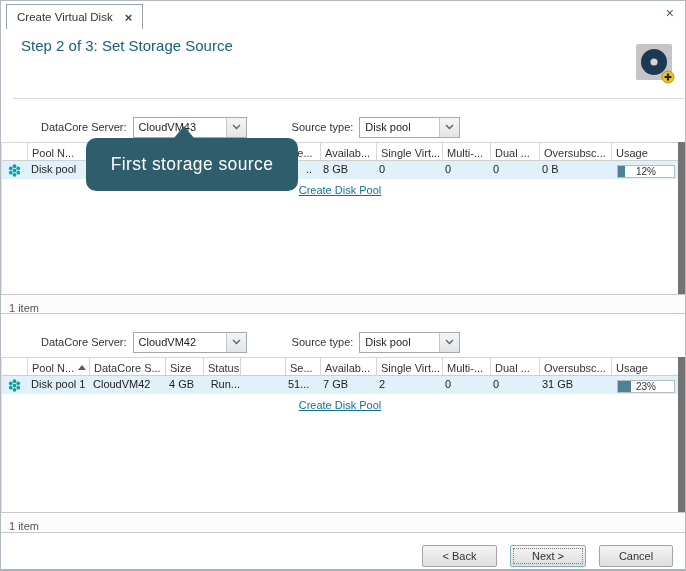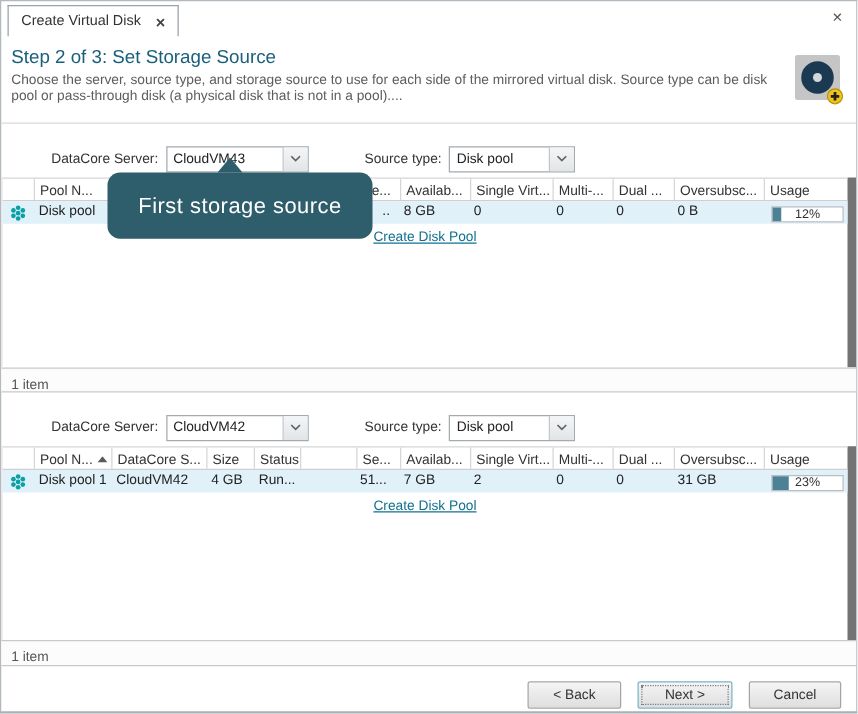--- a/index.html
+++ b/index.html
@@ -9,21 +9,21 @@
 
   
   .tabbar{position:relative;height:28px;}
   .tab{position:absolute;left:5px;top:3px;height:25px;box-sizing:border-box;
     border:1px solid #9aa1a8;border-bottom:none;background:#fff;
     display:flex;align-items:center;gap:12px;padding:0 10px;font-size:11.5px;color:#333;}
   .tab-close{font-size:13px;color:#444;font-weight:bold;cursor:default;line-height:1;}
   .dialog-close{position:absolute;top:5px;right:11px;font-size:14px;color:#555;line-height:1;cursor:default;}
 
   
-  .head{position:relative;height:62px;box-sizing:border-box;border-bottom:1px solid #dadada;}
+  .head{position:relative;height:62px;box-sizing:border-box;border-bottom:1px solid #dadada;margin-left:12px;}
   .title{margin:8px 0 4px 8px;font-size:15px;font-weight:400;color:#1a607c;}
   .desc{margin:0 64px 0 8px;max-width:612px;font-size:11px;line-height:13px;color:#5d5d5d;}
   .disk-icon{position:absolute;top:5px;right:10px;}
 
   
   .controls{height:30px;margin-top:13px;display:flex;align-items:center;padding-left:40px;font-size:11px;color:#333;}
   .ctl-label{margin-right:6px;text-align:right;}
   .dropdown{display:flex;align-items:stretch;box-sizing:border-box;height:21px;border:1px solid #a3aab0;background:#fff;}
   .dd-server{width:114px;}
   .dd-source{width:101px;}
@@ -37,21 +37,21 @@
   .thead{display:flex;height:19px;box-sizing:border-box;border-top:1px solid #d6d6d6;border-bottom:1px solid #cfcfcf;
     font-size:11px;color:#333;}
   .hc{box-sizing:border-box;padding:2px 0 0 4px;overflow:hidden;white-space:nowrap;display:flex;align-items:center;gap:4px;}
   .hc+.hc{border-left:1px solid #d6d6d6;}
   .trow{display:flex;height:18px;box-sizing:border-box;background:#e1f1f9;font-size:11px;color:#222;}
   .tc{box-sizing:border-box;padding:2px 0 0 4px;overflow:hidden;white-space:nowrap;}
   .c-icon{width:25px;display:flex;align-items:center;justify-content:center;padding:0;}
   .c-name{width:62px;}
   .c-server{width:76px;}
   .c-size{width:38px;}
-  .c-status{width:37px;}
+  .c-status{width:37px;text-align:right;}
   .c-sa{width:31px;padding-left:44px;}
   .c-se{width:35px;}
   .c-avail{width:56px;}
   .c-single{width:66px;}
   .c-multi{width:48px;}
   .c-dual{width:49px;}
   .c-over{width:72px;}
   .c-usage{width:81px;flex:1;}
   .ta-r{text-align:right;padding-right:7px;}
   .usage-box{position:relative;box-sizing:border-box;margin:2px 3px 0 3px;height:13px;border:1px solid #b7bdc2;background:#fff;}
@@ -88,21 +88,20 @@
   <div class="tabbar">
     <div class="tab">
       <span>Create Virtual Disk</span>
       <span class="tab-close">×</span>
     </div>
     <span class="dialog-close">×</span>
   </div>
 
   <div class="head">
     <div class="title">Step 2 of 3: Set Storage Source</div>
-    <div class="desc">Choose the server, source type, and storage source to use for each side of the mirrored virtual disk. Source type can be disk pool or pass-through disk (a physical disk that is not in a pool)....</div>
     <span class="disk-icon">
       <svg width="40" height="42" viewBox="0 0 40 42">
         <rect x="1" y="2" width="36" height="36" rx="2" fill="#c5c5c5"></rect>
         <circle cx="19" cy="20" r="13" fill="#1b3a52"></circle>
         <circle cx="19" cy="20" r="3.6" fill="#d2d7db"></circle>
         <circle cx="33" cy="35" r="6" fill="#f0c419" stroke="#b49410" stroke-width="1"></circle>
         <path d="M33 31.6 v6.8 M29.6 35 h6.8" stroke="#222" stroke-width="2.2"></path>
       </svg>
     </span>
   </div>

